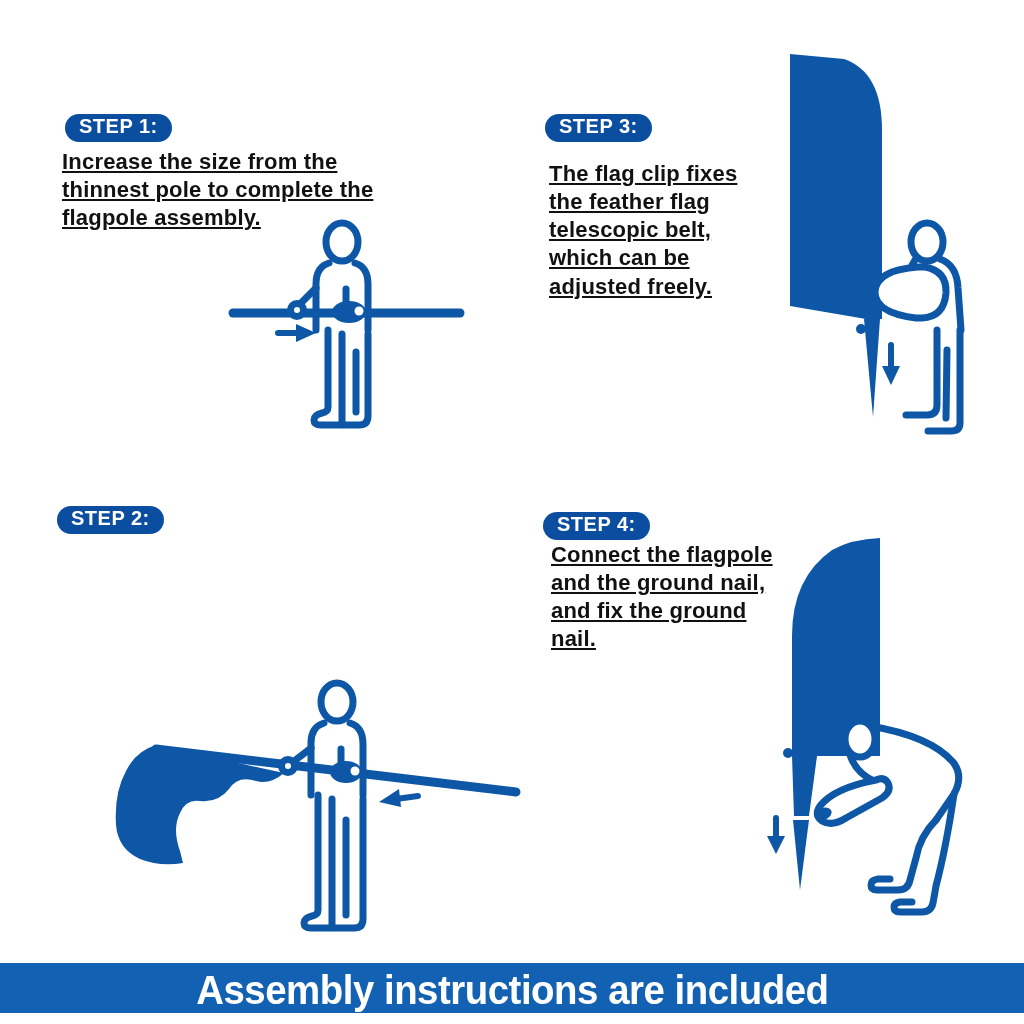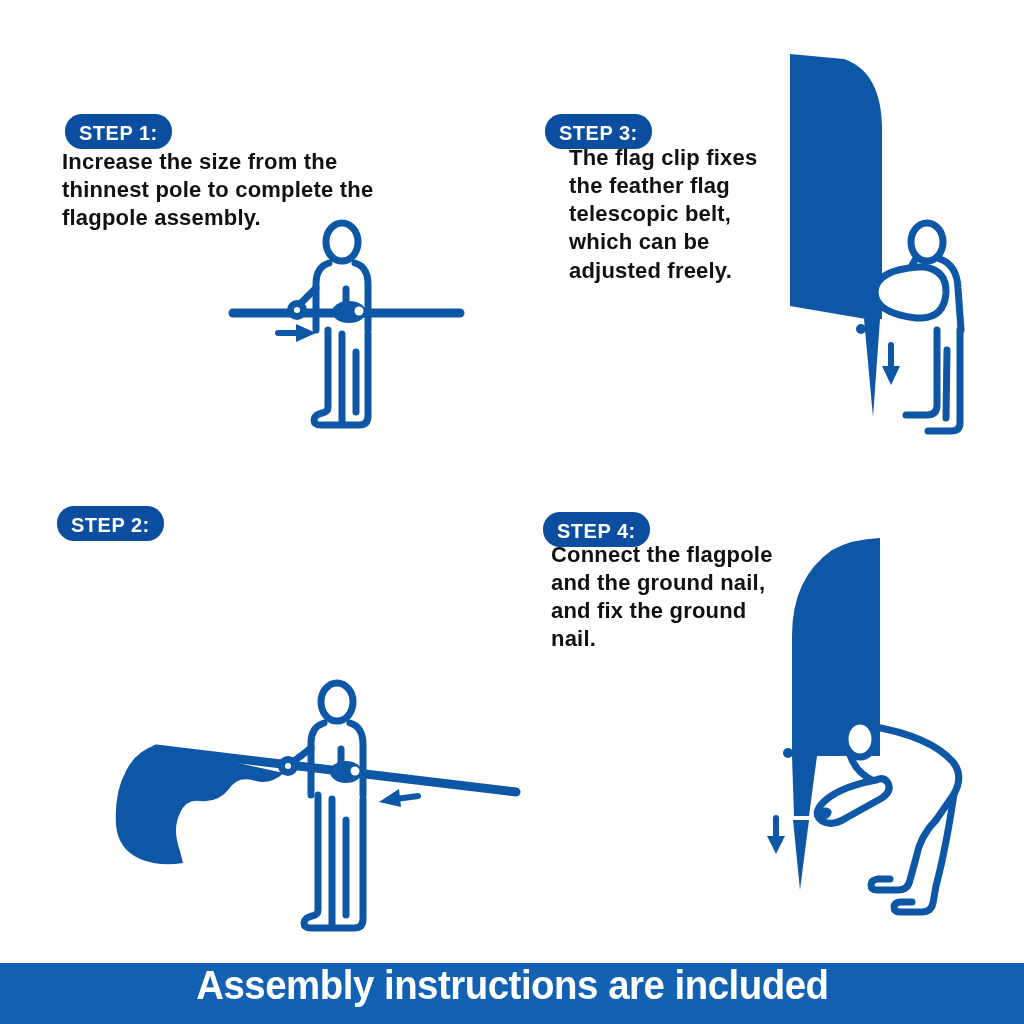--- a/index.html
+++ b/index.html
@@ -10,39 +10,40 @@
   }
   html,body{margin:0;padding:0;background:#ffffff;}
   .canvas{
     position:relative;width:1024px;height:1024px;background:#ffffff;
     overflow:hidden;font-family:"Liberation Sans",sans-serif;
   }
   .badge{
     position:absolute;display:inline-block;
     background:var(--badge-blue);color:#ffffff;
     font-size:20px;font-weight:700;letter-spacing:0.5px;
-    padding:8px 14px 5px;border-radius:17px;line-height:1.1;
+    padding:1px 14px 5px;border-radius:17px;line-height:1.1;
   }
   .desc{
     position:absolute;margin:0;color:var(--text-black);
     font-size:22px;font-weight:700;line-height:1.28;letter-spacing:0.2px;
     white-space:pre-line;
+    text-decoration:underline;
   }
   .art{position:absolute;}
   .banner{
-    position:absolute;left:0;top:963px;width:1024px;height:61px;
-    background:var(--footer-blue);display:flex;align-items:flex-start;justify-content:center;
+    position:absolute;left:0;top:963px;width:1024px;height:50px;
+    background:var(--footer-blue);display:flex;align-items:flex-end;justify-content:center;
   }
   .banner span{
     color:#ffffff;font-size:40px;font-weight:700;letter-spacing:-0.5px;
     transform:scaleX(0.96);white-space:nowrap;
   }
   
   .s1-badge{left:65px;top:114px;}  .s1-desc{left:62px;top:148px;}
-  .s3-badge{left:545px;top:114px;} .s3-desc{left:549px;top:144px;margin-left:20px;}
+  .s3-badge{left:545px;top:114px;} .s3-desc{left:549px;top:160px;}
   .s2-badge{left:57px;top:506px;}  .s2-desc{left:74px;top:541px;}
   .s4-badge{left:543px;top:512px;} .s4-desc{left:534px;top:541px;margin-left:17px;}
   .s1-art{left:228px;top:212px;}   .s2-art{left:88px;top:645px;}
   .s3-art{left:770px;top:30px;}    .s4-art{left:740px;top:518px;}
   svg .ln{stroke:var(--art-blue);stroke-width:7;fill:none;stroke-linecap:round;stroke-linejoin:round;}
   svg .fl{fill:var(--art-blue);stroke:none;}
   svg .wh{fill:#ffffff;}
 </style>
 </head>
 <body>

